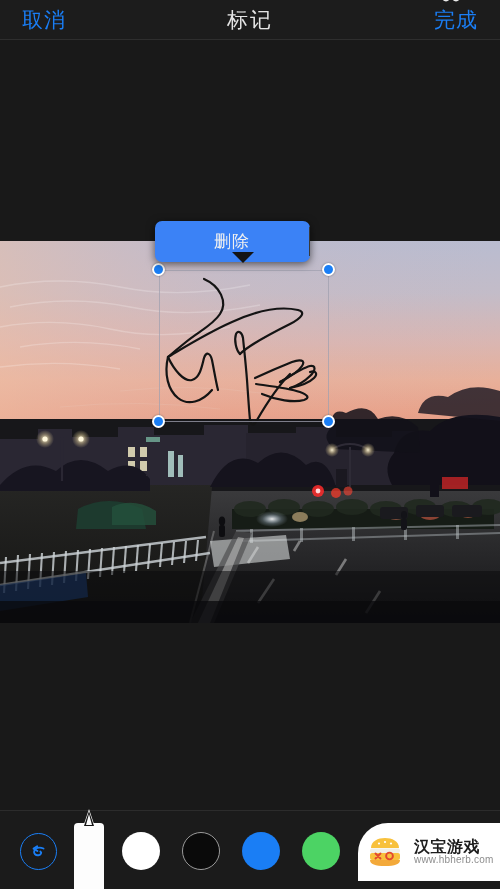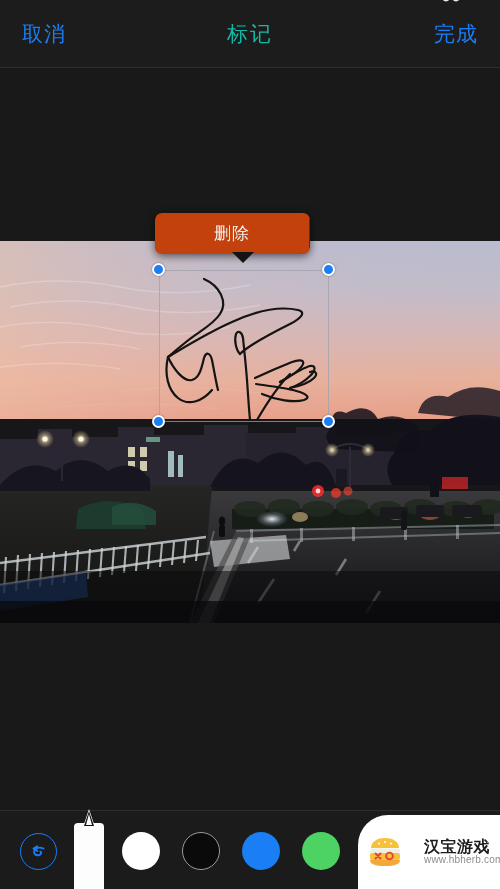--- a/index.html
+++ b/index.html
@@ -6,37 +6,37 @@
   html,body {
     width:500px; height:889px;
     background:#1a1a1a;
     font-family:"Liberation Sans","DejaVu Sans",sans-serif;
     overflow:hidden;
   }
   #app { position:relative; width:500px; height:889px; background:#191919; overflow:hidden; }
 
   
   .topbar {
-    position:absolute; left:0; top:0; width:500px; height:68px;
+    position:absolute; left:0; top:0; width:500px; height:40px;
     background:#1c1c1c;
     border-bottom:1px solid #2e2e2e;
     display:flex; align-items:center; justify-content:space-between;
     padding:0 22px;
   }
   .nav-btn { color:#1a7ef5; font-size:21px; letter-spacing:1px; cursor:pointer; }
-  .nav-title { color:#14b8a6; font-size:21px; letter-spacing:2px; position:absolute; left:0; right:0; text-align:center; pointer-events:none; }
+  .nav-title { color:#e5e5e5; font-size:21px; letter-spacing:2px; position:absolute; left:0; right:0; text-align:center; pointer-events:none; }
 
   
   .canvas-wrap { position:absolute; left:0; top:241px; width:500px; height:382px; overflow:hidden; background:#000; }
   .photo { position:absolute; inset:0; }
 
   
   .ctx-menu {
-    position:absolute; left:155px; top:213px; width:155px; height:41px;
-    background:#c2410c; border-radius:7px;
+    position:absolute; left:155px; top:221px; width:155px; height:41px;
+    background:#3b82f6; border-radius:7px;
     display:flex; align-items:stretch; z-index:40;
     box-shadow:0 2px 8px rgba(0,0,0,.6);
     justify-content:space-between;
   }
   .ctx-item {
     flex:1; display:flex; align-items:center; justify-content:center;
     color:#f0f0f0; font-size:17px; letter-spacing:1px; cursor:pointer;
   }
   .ctx-div { width:1px; background:#3a3a3a; margin:6px 0; }
   .ctx-arrow {
@@ -79,23 +79,23 @@
               clip-path:polygon(50% 0%,100% 100%,0% 100%); }
   .pen .nib2 { position:absolute; left:12px; top:9px; width:6px; height:11px; background:#fdfdfd;
               clip-path:polygon(50% 0%,100% 100%,0% 100%); }
 
   .swatches { position:absolute; left:122px; top:21px; display:flex; gap:22px; }
   .swatch { width:38px; height:38px; border-radius:50%; cursor:pointer; }
   .swatch.ring { border:1px solid #9a9a9a; }
 
   
   .wm {
-    position:absolute; right:0; bottom:0; width:142px; height:74px;
+    position:absolute; right:0; bottom:8px; width:142px; height:58px;
     background:#ffffff; border-radius:30px 0 0 0;
-    display:flex; align-items:center; gap:22px; padding-left:10px; z-index:60;
+    display:flex; align-items:center; gap:12px; padding-left:10px; z-index:60;
   }
   .wm-logo { width:34px; height:30px; position:relative; flex:0 0 auto; }
   .wm-txt { display:flex; flex-direction:column; line-height:1.08; }
   .wm-t1 { font-size:16px; font-weight:bold; color:#1c1c1c; letter-spacing:.5px; }
   .wm-t2 { font-size:10px; color:#8d8d8d; letter-spacing:.2px; }
   .wm-eyes { position:absolute; right:38px; top:-12px; width:22px; height:14px; z-index:61; }
 </style>
 </head>
 <body>
 

